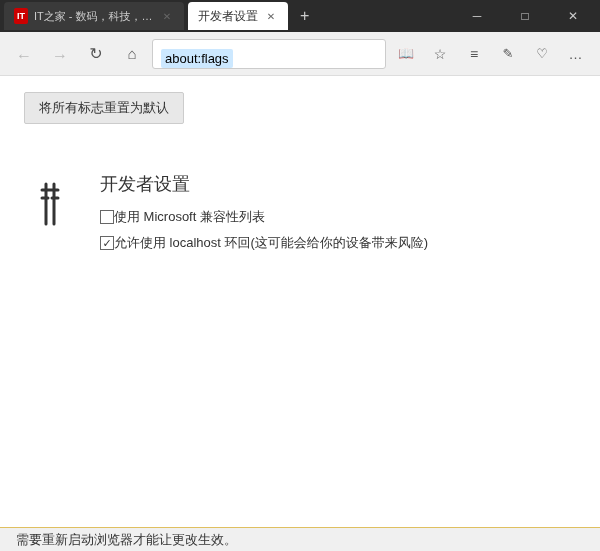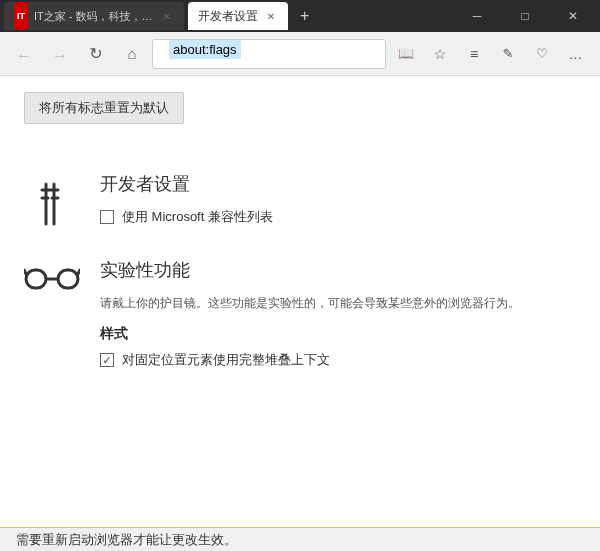--- a/index.html
+++ b/index.html
@@ -33,21 +33,21 @@
       font-size: 11px;
       padding: 4px 10px;
       height: 28px;
       display: flex;
       align-items: center;
       gap: 6px;
       border-radius: 4px 4px 0 0;
     }
     .tab-inactive .site-icon {
       width: 14px;
-      height: 28px;
+      height: 16px;
       background: #cc0000;
       color: white;
       font-size: 9px;
       display: flex;
       align-items: center;
       justify-content: center;
       font-weight: bold;
       border-radius: 2px;
     }
     .tab-active {
@@ -117,26 +117,26 @@
       font-size: 14px;
       color: #555;
     }
     .nav-icon-btn.disabled { color: #bbb; cursor: default; }
     .address-bar {
       flex: 1;
       height: 30px;
       background: #fff;
       border: 1px solid #ccc;
       border-radius: 3px;
-      padding: 0 16px;
+      padding: 0 8px;
       font-size: 13px;
       color: #333;
       outline: none;
       display: flex;
-      align-items: flex-start;
+      align-items: flex-end;
     }
     .address-bar-selected {
       background: #cce8ff;
       color: #000;
       padding: 2px 4px;
       border-radius: 2px;
     }
     .nav-right-icons {
       display: flex;
       align-items: center;
@@ -185,21 +185,20 @@
     }
     .section-body { flex: 1; }
     .section-title {
       font-size: 18px;
       color: #333;
       margin-bottom: 12px;
     }
     .checkbox-row {
       display: flex;
       align-items: center;
-      gap: 8px;
       margin-bottom: 8px;
       font-size: 13px;
       color: #333;
     }
     .checkbox {
       width: 14px;
       height: 14px;
       border: 1px solid #666;
       display: flex;
       align-items: center;
@@ -325,42 +324,25 @@
           <line x1="14" y1="22" x2="20" y2="22" stroke="#333" stroke-width="3" stroke-linecap="round"></line>
           <line x1="24" y1="22" x2="30" y2="22" stroke="#333" stroke-width="3" stroke-linecap="round"></line>
         </svg>
       </div>
       <div class="section-body">
         <div class="section-title">开发者设置</div>
         <div class="checkbox-row">
           <div class="checkbox"></div>
           <span>使用 Microsoft 兼容性列表</span>
         </div>
-      </div>
-    </div>
-
-    <div class="section">
-      <div class="section-icon">
-        <svg width="56" height="40" viewBox="0 0 56 40" fill="none" xmlns="http://www.w3.org/2000/svg">
-
-          <rect x="2" y="8" width="20" height="18" rx="9" stroke="#333" stroke-width="3" fill="none"></rect>
-          <rect x="34" y="8" width="20" height="18" rx="9" stroke="#333" stroke-width="3" fill="none"></rect>
-          <line x1="22" y1="17" x2="34" y2="17" stroke="#333" stroke-width="3"></line>
-          <line x1="2" y1="12" x2="0" y2="8" stroke="#333" stroke-width="3" stroke-linecap="round"></line>
-          <line x1="54" y1="12" x2="56" y2="8" stroke="#333" stroke-width="3" stroke-linecap="round"></line>
-        </svg>
-      </div>
-      <div class="section-body">
-        <div class="section-title">实验性功能</div>
-        <div class="section-desc">请戴上你的护目镜。这些功能是实验性的，可能会导致某些意外的浏览器行为。</div>
-        <div class="subsection-title">样式</div>
         <div class="checkbox-row">
           <div class="checkbox checked"></div>
-          <span>对固定位置元素使用完整堆叠上下文</span>
+          <span>允许使用 localhost 环回(这可能会给你的设备带来风险)</span>
         </div>
       </div>
     </div>
+
   </div>
 </div>
 
 <div class="status-bar">
   <span>需要重新启动浏览器才能让更改生效。</span>
 </div>
 
 </body></html>

